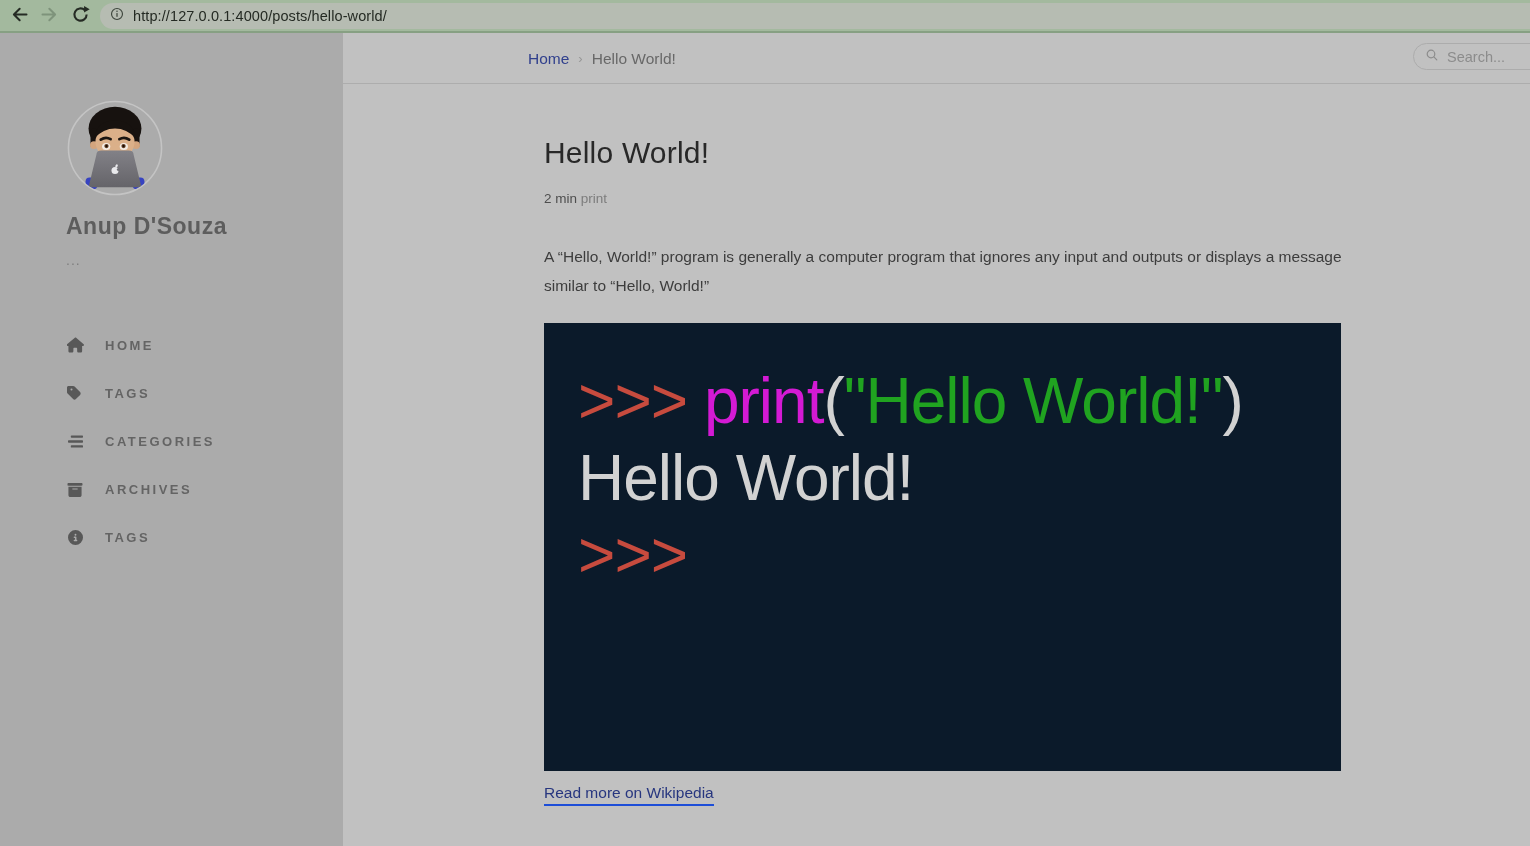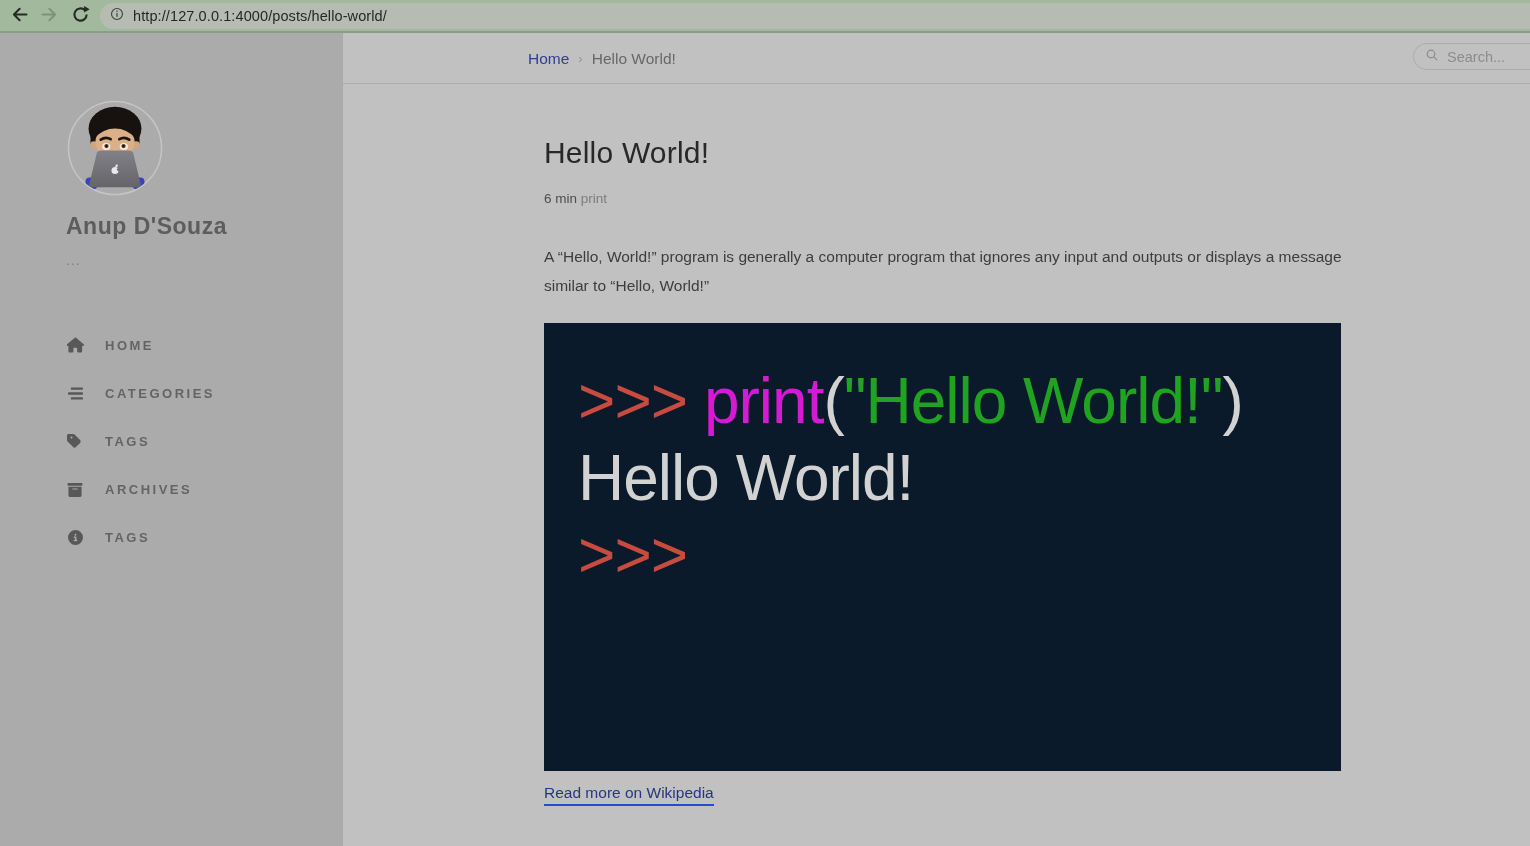--- a/index.html
+++ b/index.html
@@ -163,35 +163,35 @@
         <li class="nav-item">
           <span class="ico">
             <svg width="17" height="16" viewBox="0 0 576 512">
                 <path d="M575.8 255.5c0 18-15 32.1-32 32.1h-32l.7 160.2c0 2.7-.2 5.4-.5 8.1V464c0 26.5-21.5 48-48 48H464c-1.1 0-2.2 0-3.3-.1c-1.4 .1-2.8 .1-4.2 .1H416 392c-26.5 0-48-21.5-48-48V448 384c0-17.7-14.3-32-32-32H248c-17.7 0-32 14.3-32 32v64 16c0 26.5-21.5 48-48 48H144 112.5c-1.5 0-3-.1-4.5-.2c-1.2 .1-2.4 .2-3.6 .2H96c-26.5 0-48-21.5-48-48V416c0-.9 0-1.9 .1-2.8V287.6H16c-18 0-32-14-32-32.1c0-9 3-17 10-24L266.4 8c7-7 15-8 22-8s15 2 21 7L564.8 231.5c8 7 12 15 11 24z"></path>
               </svg>
           </span>
           <span class="nav-label">HOME</span>
         </li>
         <li class="nav-item">
           <span class="ico">
+            <svg width="16" height="16" viewBox="0 0 512 512">
+                <path fill-rule="evenodd" d="M0 80V229.5c0 17 6.7 33.3 18.7 45.3l176 176c25 25 65.5 25 90.5 0L418.7 317.3c25-25 25-65.5 0-90.5l-176-176C230.7 38.7 214.5 32 197.5 32H48C21.5 32 0 53.5 0 80zm144 32a32 32 0 1 1 0 64 32 32 0 1 1 0-64z"></path>
+              </svg>
+          </span>
+          <span class="nav-label">TAGS</span>
+        </li>
+        <li class="nav-item">
+          <span class="ico">
             <svg width="17" height="15" viewBox="0 0 512 512">
                 <rect x="96" y="48" width="416" height="80" rx="24"></rect>
                 <rect x="0" y="216" width="512" height="80" rx="24"></rect>
                 <rect x="96" y="384" width="416" height="80" rx="24"></rect>
               </svg>
           </span>
           <span class="nav-label">CATEGORIES</span>
-        </li>
-        <li class="nav-item">
-          <span class="ico">
-            <svg width="16" height="16" viewBox="0 0 512 512">
-                <path fill-rule="evenodd" d="M0 80V229.5c0 17 6.7 33.3 18.7 45.3l176 176c25 25 65.5 25 90.5 0L418.7 317.3c25-25 25-65.5 0-90.5l-176-176C230.7 38.7 214.5 32 197.5 32H48C21.5 32 0 53.5 0 80zm144 32a32 32 0 1 1 0 64 32 32 0 1 1 0-64z"></path>
-              </svg>
-          </span>
-          <span class="nav-label">TAGS</span>
         </li>
         <li class="nav-item">
           <span class="ico">
             <svg width="16" height="15" viewBox="0 0 512 512">
                 <path d="M32 32H480c17.7 0 32 14.3 32 32V96c0 17.7-14.3 32-32 32H32C14.3 128 0 113.7 0 96V64C0 46.3 14.3 32 32 32zm0 128H480V448c0 35.3-28.7 64-64 64H96c-35.3 0-64-28.7-64-64V160zm128 80c0 8.8 7.2 16 16 16H336c8.8 0 16-7.2 16-16s-7.2-16-16-16H176c-8.8 0-16 7.2-16 16z"></path>
               </svg>
           </span>
           <span class="nav-label">ARCHIVES</span>
         </li>
         <li class="nav-item">
@@ -222,21 +222,21 @@
         </span>
         <input type="text" placeholder="Search..." style="">
       </div>
     </div>
 
     <div class="content">
       <h1 class="post-title">Hello World!</h1>
 
       <div class="post-meta">
         <div>
-          <span class="val">6 min</span>
+          <span class="val">2 min</span>
           <span class="muted">print</span>
         </div>
       </div>
 
       <p class="post-para">A “Hello, World!” program is generally a computer program that ignores any input and outputs or displays a message similar to “Hello, World!”</p>
 
       <div class="code-shot">
         <div class="code-line">
           <span class="tok-red">&gt;&gt;&gt; </span><span class="tok-magenta">print</span><span class="tok-plain">(</span><span class="tok-green">"Hello World!"</span><span class="tok-plain">)</span>
         </div>

